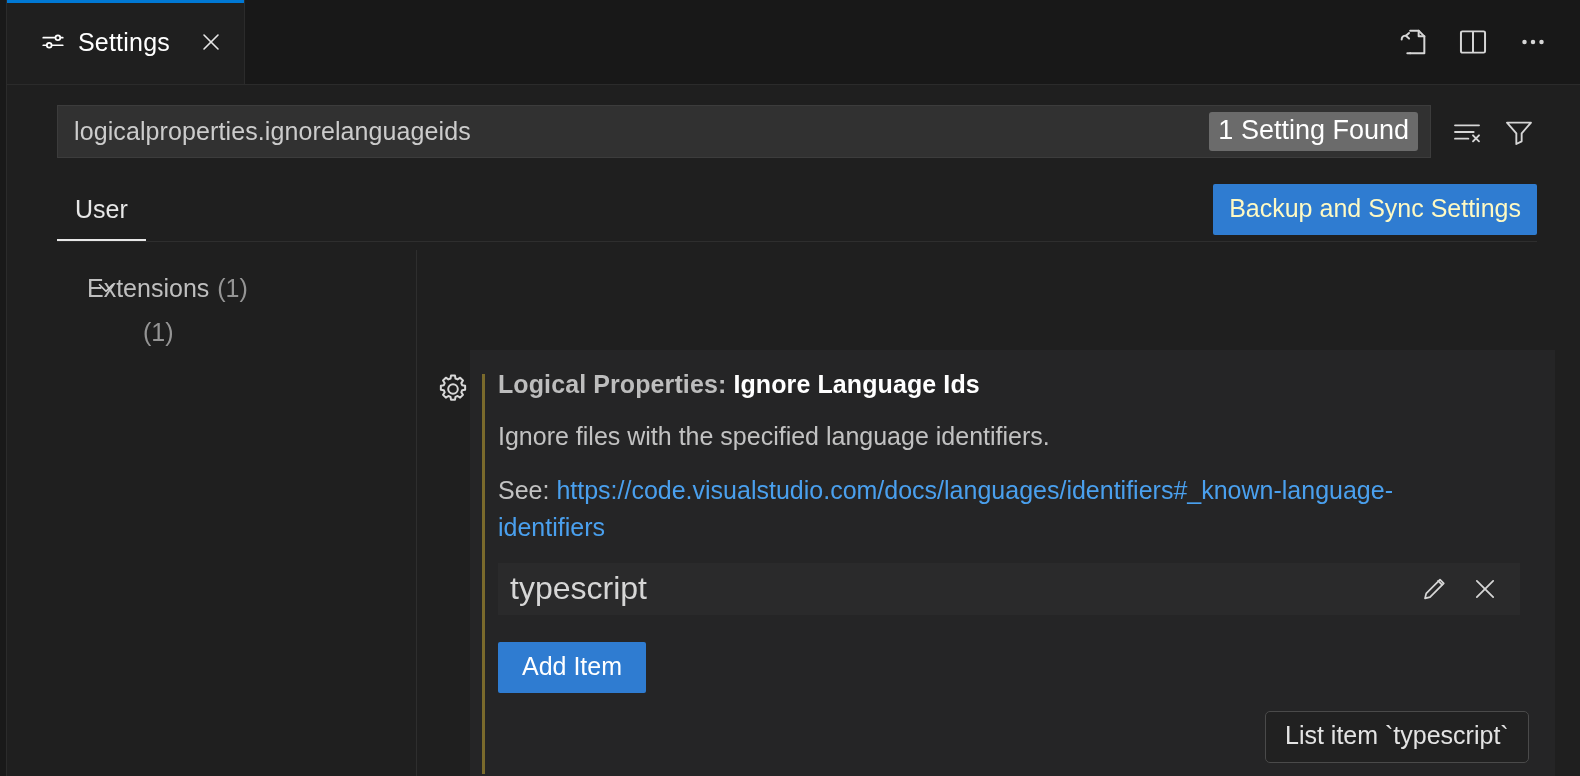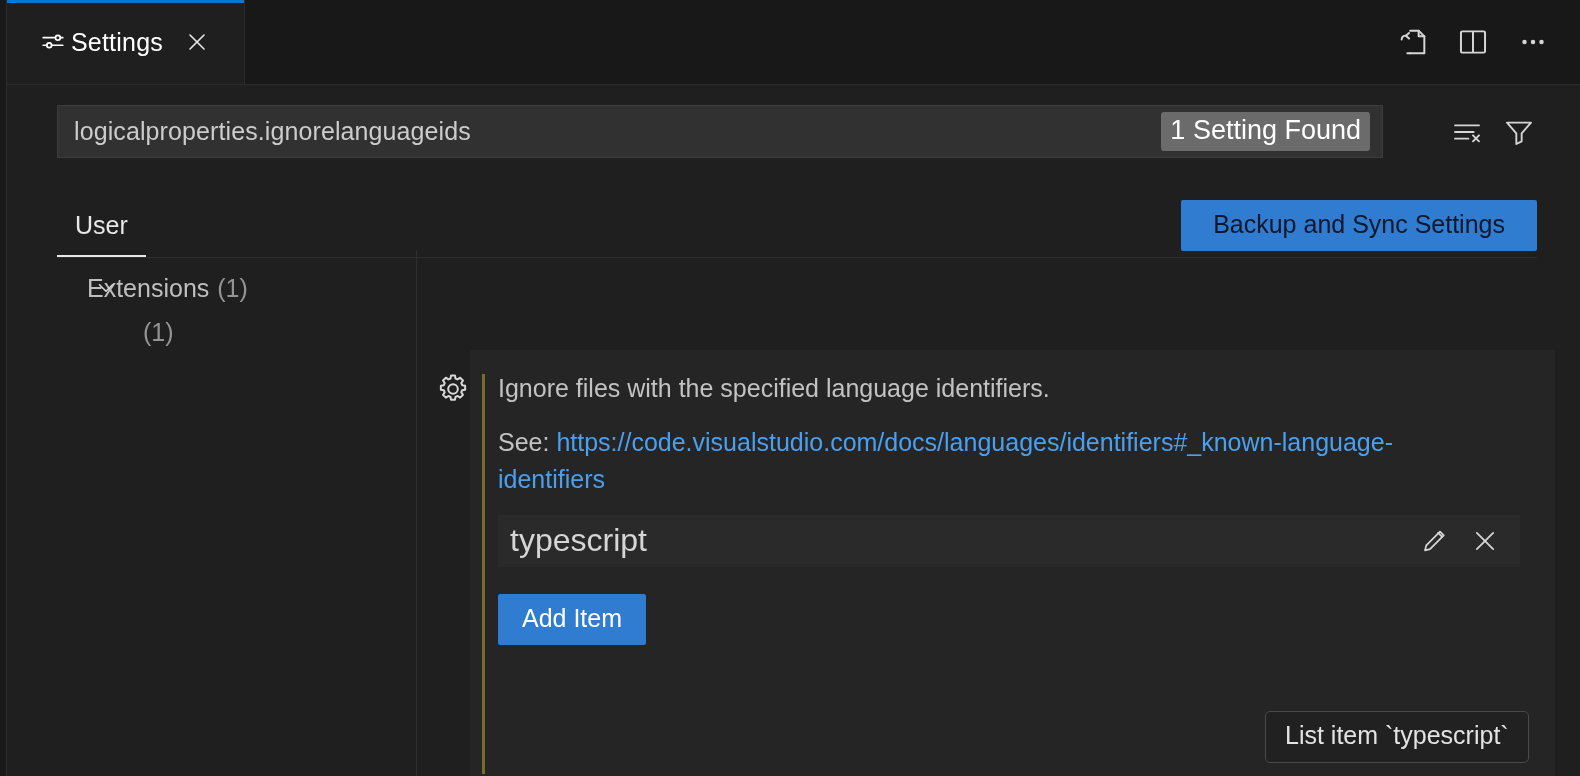--- a/index.html
+++ b/index.html
@@ -28,21 +28,21 @@
     border-bottom: 1px solid #2b2b2b;
     display: flex; align-items: stretch;
   }
   .tab {
     position: relative;
     width: 238px; height: 84px;
     background: #1f1f1f;
     border-right: 1px solid #2b2b2b;
     display: flex; align-items: center;
     padding-left: 33px;
-    gap: 5px;
+    gap: 12px;
     cursor: pointer;
   }
   .tab::before {
     content: ""; position: absolute; left: 0; right: 0; top: 0; height: 3px;
     background: #0078d4;
   }
   .tab-icon { width: 26px; height: 26px; flex: none; }
   .tab-label {
     color: #ffffff; font-size: 25px; letter-spacing: .2px; white-space: nowrap;
   }
@@ -61,21 +61,21 @@
   }
 
   
   .settings-editor {
     position: absolute; left: 0; top: 85px; right: 0; bottom: 0;
     background: #1f1f1f;
   }
 
   .search-row {
     position: absolute; left: 50px; top: 20px; width: 1480px; height: 53px;
-    display: flex; align-items: center; gap: 48px;
+    display: flex; align-items: center;
   }
   .search-box {
     flex: 1; height: 53px; background: #313131; border: 1px solid #3c3c3c;
     display: flex; align-items: center; padding: 0 12px 0 16px;
     position: relative;
   }
   .search-value {
     color: #cccccc; font-size: 25px; letter-spacing: .1px; flex: 1;
     white-space: nowrap; overflow: hidden;
   }
@@ -83,39 +83,39 @@
     background: #6b6b6b; color: #ffffff; font-size: 27px;
     padding: 3px 9px 5px; border-radius: 3px; white-space: nowrap;
   }
   .search-actions { display: flex; align-items: center; gap: 16px; margin-left: 18px; }
   .search-action {
     width: 36px; height: 36px; display: flex; align-items: center;
     justify-content: center; cursor: pointer;
   }
 
   .header-row {
-    position: absolute; left: 50px; top: 108px; width: 1480px; height: 65px;
+    position: absolute; left: 50px; top: 92px; width: 1480px; height: 65px;
     border-bottom: 1px solid #2e2e2e;
     display: flex; align-items: flex-start; justify-content: space-between;
   }
   .scope-tabs { display: flex; height: 64px; }
   .scope-tab {
     position: relative; display: flex; align-items: center;
     padding: 0 18px 0 18px; height: 64px;
     color: #e7e7e7; font-size: 25px; cursor: pointer;
   }
   .scope-tab.active::after {
     content: ""; position: absolute; left: 0; right: 0; bottom: 0; height: 2px;
     background: #e7e7e7;
   }
   .sync-button {
     margin-top: 7px; margin-right: 0;
-    background: #2f7cd1; color: #0f172a;
+    background: #2f7cd1; color: #fef9c3;
     font-size: 25px; border: none; cursor: pointer;
-    padding: 10px 32px 12px; border-radius: 2px; white-space: nowrap;
+    padding: 10px 16px 12px; border-radius: 2px; white-space: nowrap;
     font-family: "Liberation Sans", sans-serif;
   }
 
   
   .toc {
     position: absolute; left: 8px; top: 165px; width: 402px; bottom: 0;
     border-right: 1px solid #2e2e2e;
     padding-top: 16px;
   }
   .toc-row {
@@ -294,20 +294,23 @@
         <svg width="34" height="34" viewBox="0 0 24 24" fill="none" stroke="#d8d8d8" stroke-width="1.4" stroke-linejoin="round">
           <path d="M12 8.6A3.4 3.4 0 1 0 12 15.4 3.4 3.4 0 0 0 12 8.6z"></path>
           <path d="M10.6 2.5h2.8l.35 2.1 1.5.62 1.8-1.2 2 2-1.2 1.8.62 1.5 2.1.35v2.8l-2.1.35-.62 1.5 1.2 1.8-2 2-1.8-1.2-1.5.62-.35 2.1h-2.8l-.35-2.1-1.5-.62-1.8 1.2-2-2 1.2-1.8-.62-1.5-2.1-.35v-2.8l2.1-.35.62-1.5-1.2-1.8 2-2 1.8 1.2 1.5-.62z"></path>
         </svg>
       </div>
 
       <div class="setting-card">
         <div class="modified-bar"></div>
 
         <div class="card-inner">
+          <div class="setting-title">
+            <span class="setting-category">Logical Properties: </span><span class="setting-name">Ignore Language Ids</span>
+          </div>
 
           <div class="setting-desc">Ignore files with the specified language identifiers.</div>
 
           <div class="setting-desc">
             <span>See: </span><a href="#">https://code.visualstudio.com/docs/languages/identifiers#_known-language-identifiers</a>
           </div>
 
 
           <div class="list-widget">
             <div class="list-row">

